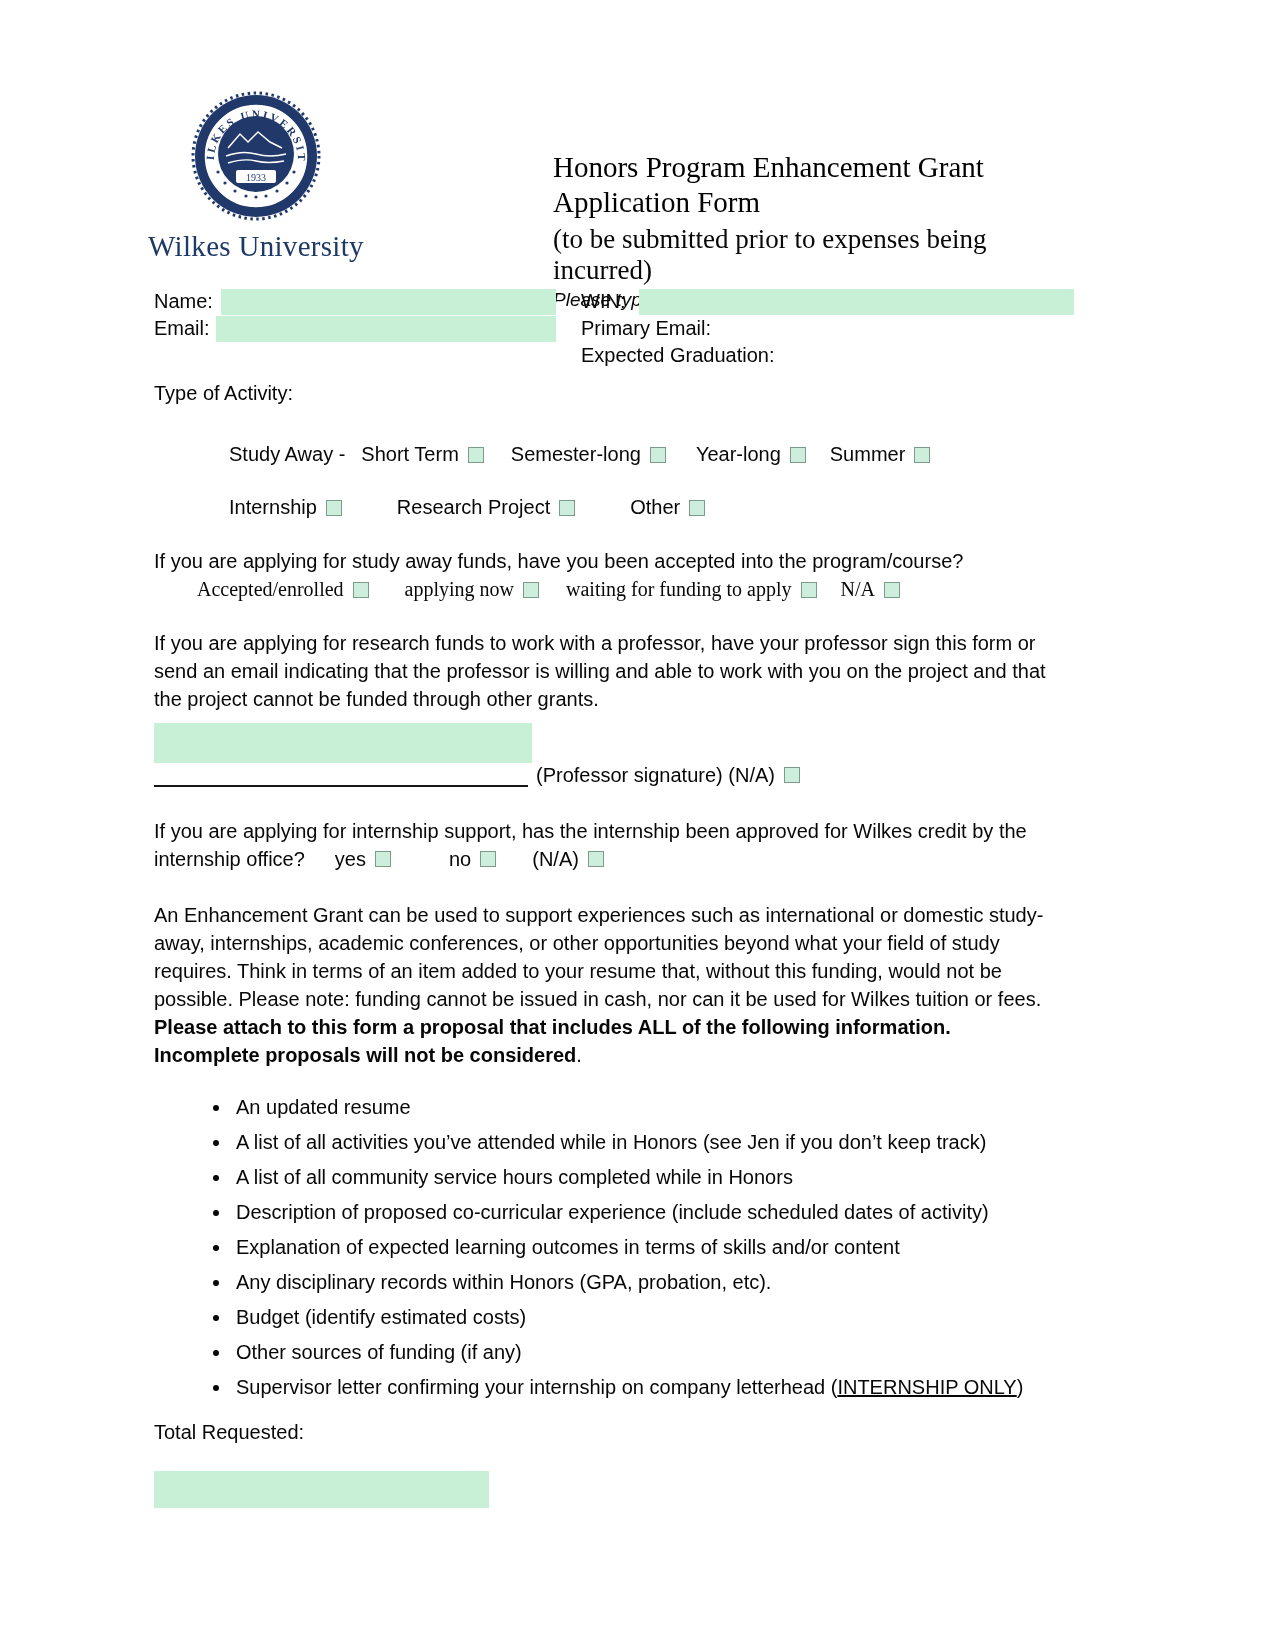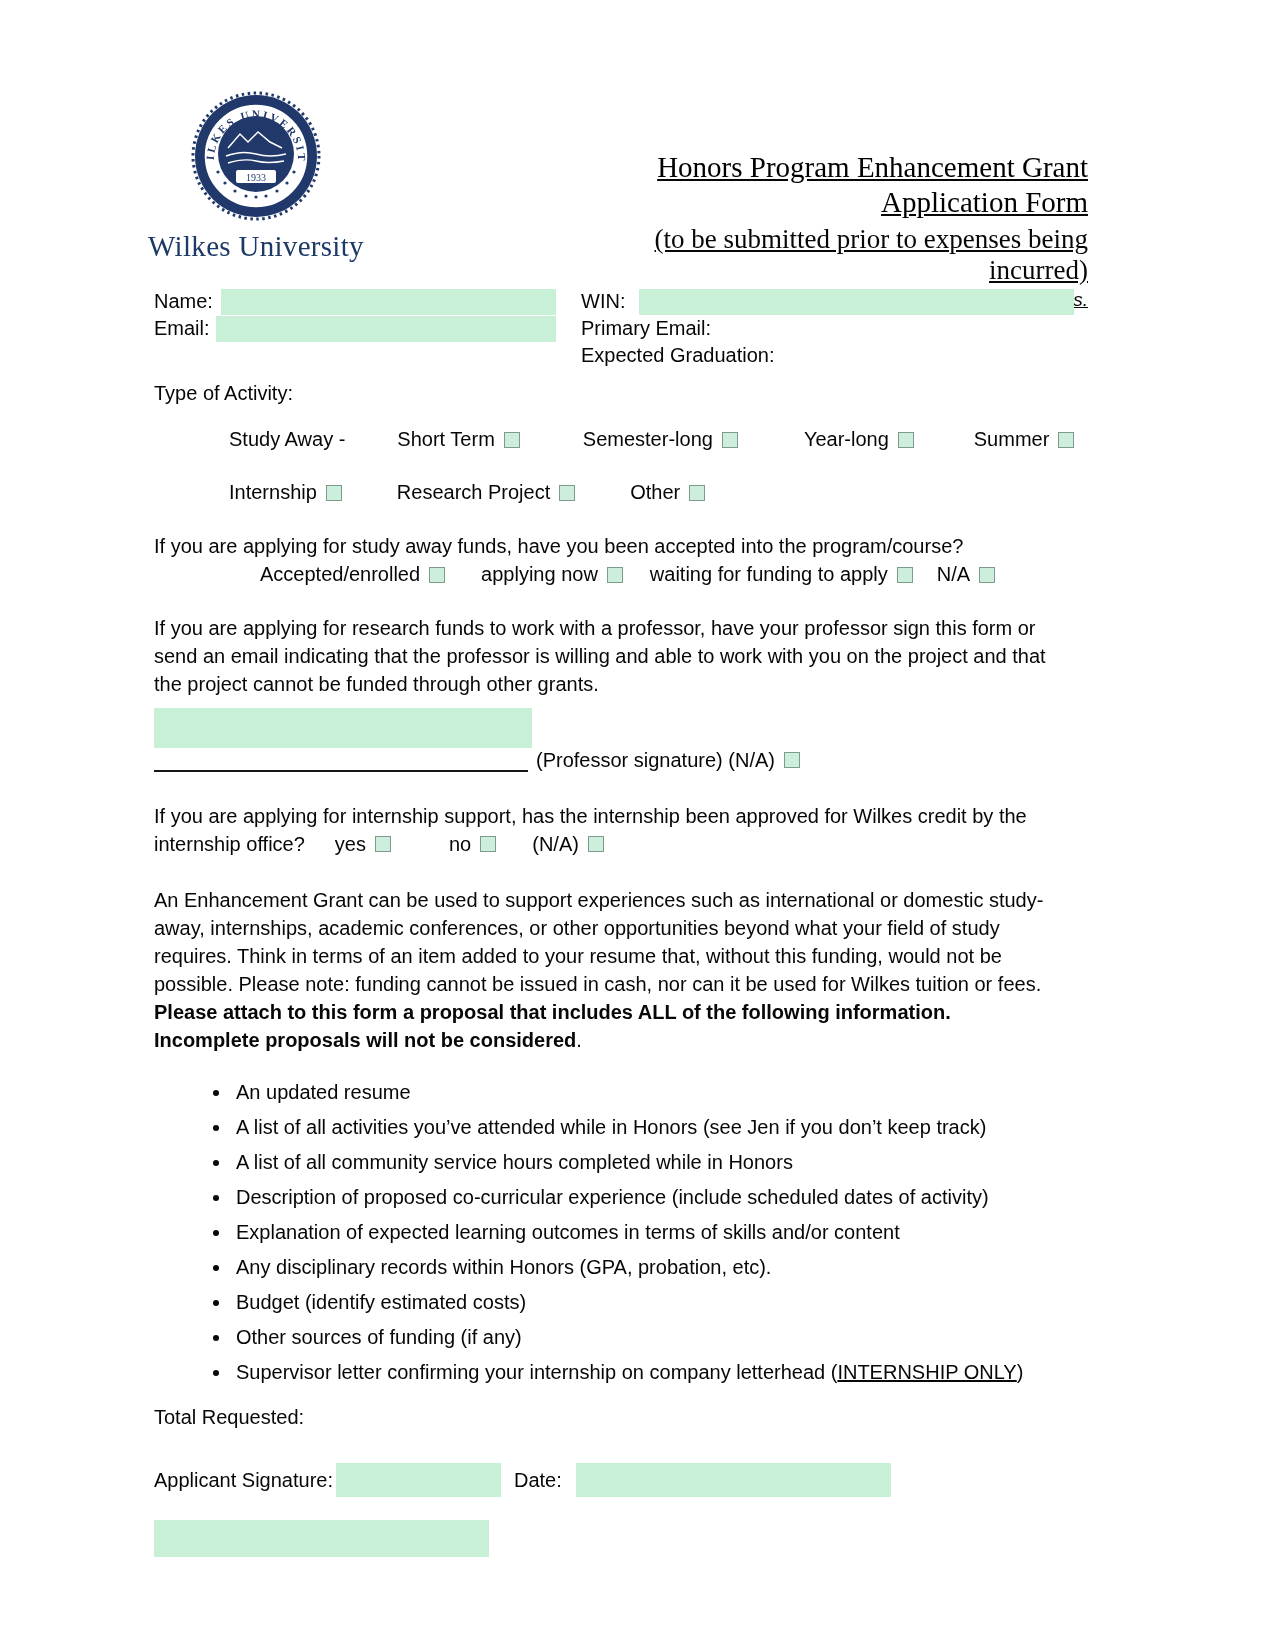--- a/index.html
+++ b/index.html
@@ -5,49 +5,49 @@
   html, body { margin:0; padding:0; background:#ffffff; }
   .page {
     position:relative; width:1275px; height:1649px; background:#ffffff;
     font-family:"Liberation Sans", sans-serif; font-size:20px; color:#070707;
     overflow:hidden;
   }
   
   .logo-block { position:absolute; left:130px; top:90px; width:252px; text-align:center; }
   .seal { display:block; margin:0 auto; }
   .wordmark { margin-top:8px; font-family:"Liberation Serif", serif; font-size:29px; color:#1d3a66; letter-spacing:0.3px; }
-  .header-block { position:absolute; left:553px; top:150px; width:535px; text-align:right;text-decoration:underline; }
+  .header-block { position:absolute; left:553px; top:150px; width:535px; text-align:left; }
   .title-line { font-family:"Liberation Serif", serif; font-size:29px; line-height:35px; color:#000; }
   .subtitle { font-family:"Liberation Serif", serif; font-size:27px; margin-top:4px; }
   .instruction { font-style:italic; font-size:19px; margin-top:3px; }
   
   .content { position:absolute; left:154px; top:288px; width:995px; }
   .fld { background:#c8f0d7; display:inline-block; flex:none; }
   .fld-sm { height:26px; }
   .id-row { display:flex; align-items:center; height:27px; }
   .lbl { flex:none; }
   .lbl-name { width:67px; }
   .fld-name { width:335px; }
   .lbl-win { width:58px; margin-left:25px; }
   .fld-win { width:435px; }
   .lbl-email { width:62px; }
   .fld-email { width:340px; }
   .lbl-major { margin-left:25px; }
   .lbl-grad { margin-left:427px; }
   .section-label { margin-top:13px; height:27px; }
   .act-row { margin-left:75px; display:flex; align-items:center; height:27px; }
-  .act-row1 { margin-top:17px;gap:36px; }
+  .act-row1 { margin-top:32px; }
   .act-row2 { margin-top:26px; }
   .opt { display:flex; align-items:center; flex:none; }
   .checkbox { width:14px; height:14px; flex:none; display:inline-block; background:#cdeedd; border:1px solid #7d9b8a; margin-left:9px; }
   .sa-prefix { margin-right:16px; }
   .gap27 { margin-left:27px; } .gap30 { margin-left:30px; } .gap24 { margin-left:24px; }
   .gap36 { margin-left:36px; } .gap55 { margin-left:55px; }
   .q1 { margin-top:26px; line-height:28px; }
-  .opts-row { margin-top:1px; margin-left:106px; display:flex; align-items:center; height:27px; }
+  .opts-row { margin-top:1px; margin-left:43px; display:flex; align-items:center; height:27px;font-family:Liberation Serif, serif; }
   .research { margin-top:26px; width:915px; line-height:28px; }
   .sig-fld { display:block; width:378px; height:40px; margin-top:10px; }
   .sig-row { display:flex; align-items:flex-end; }
   .sig-underline { width:374px; height:14px; display:inline-block; border-bottom:2px solid #161616; flex:none; }
   .sig-caption { margin-left:8px; line-height:24px; }
   .sig-row .checkbox { margin-bottom:4px; }
   .intern-q { margin-top:30px; line-height:28px; }
   .intern-row { display:flex; align-items:center; height:28px; }
   .intern-row .gap-yes { margin-left:30px; } .intern-row .gap-no { margin-left:58px; } .intern-row .gap-na { margin-left:36px; }
   .grant { margin-top:28px; width:902px; line-height:28px; }
@@ -224,23 +224,17 @@
       <li>Explanation of expected learning outcomes in terms of skills and/or content</li>
       <li>Any disciplinary records within Honors (GPA, probation, etc).</li>
       <li>Budget (identify estimated costs)</li>
       <li>Other sources of funding (if any)</li>
       <li><span>Supervisor letter confirming your internship on company letterhead (</span><span class="u">INTERNSHIP ONLY</span><span>)</span></li>
     </ul>
 
     <div class="total">Total Requested:</div>
 
 
-    <div class="sign-row">
-      <span class="sign-label">Applicant Signature:</span>
-      <span class="fld fld-appsig"></span>
-      <span class="date-label">Date:</span>
-      <span class="fld fld-date"></span>
-    </div>
 
     <span class="fld fld-bottom"></span>
 
   </div>
 </div>
 
 </body></html>

